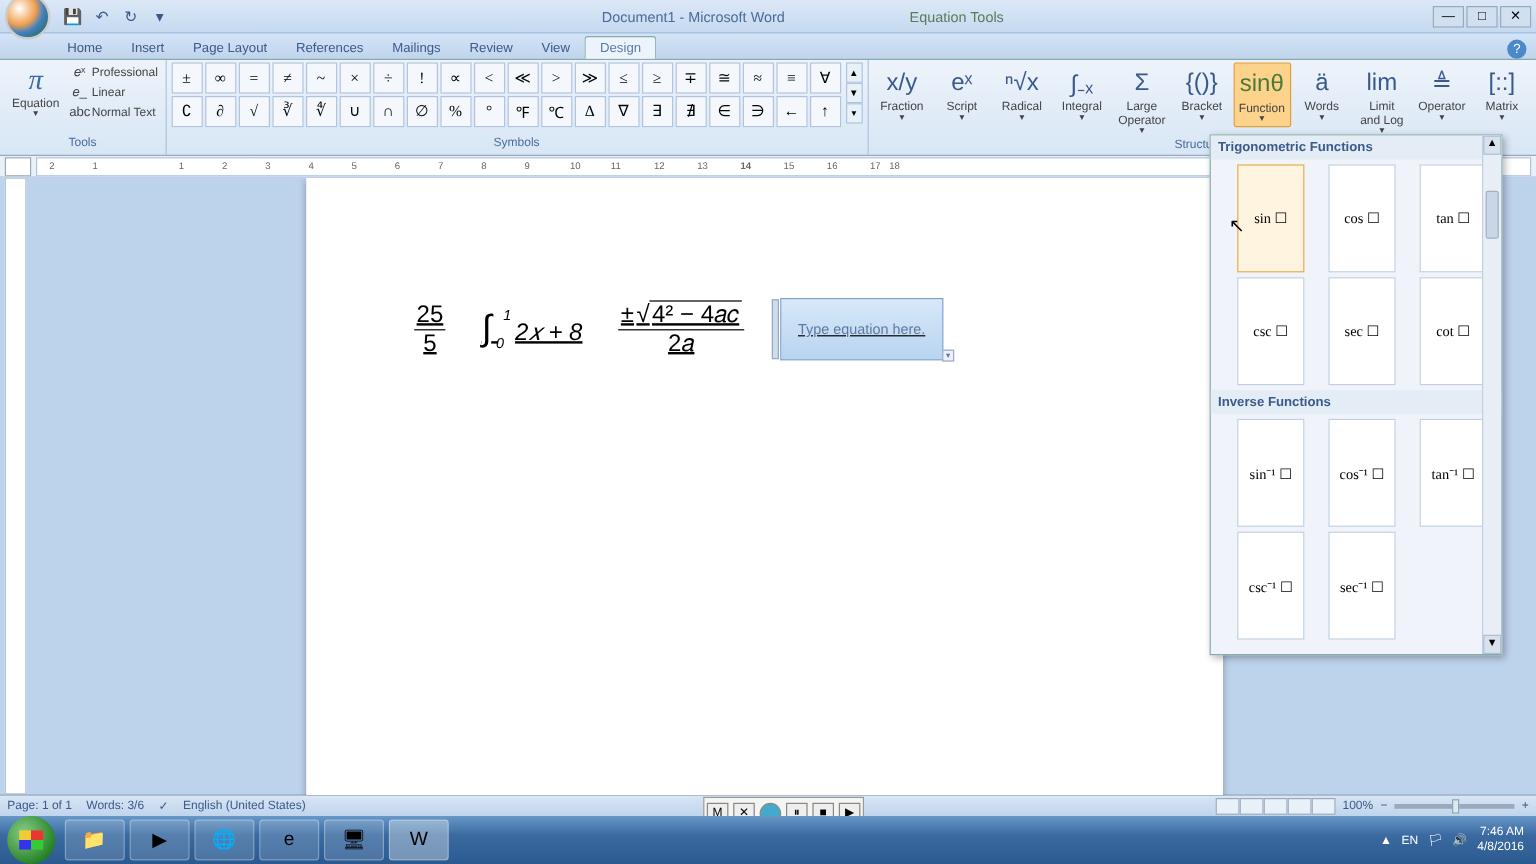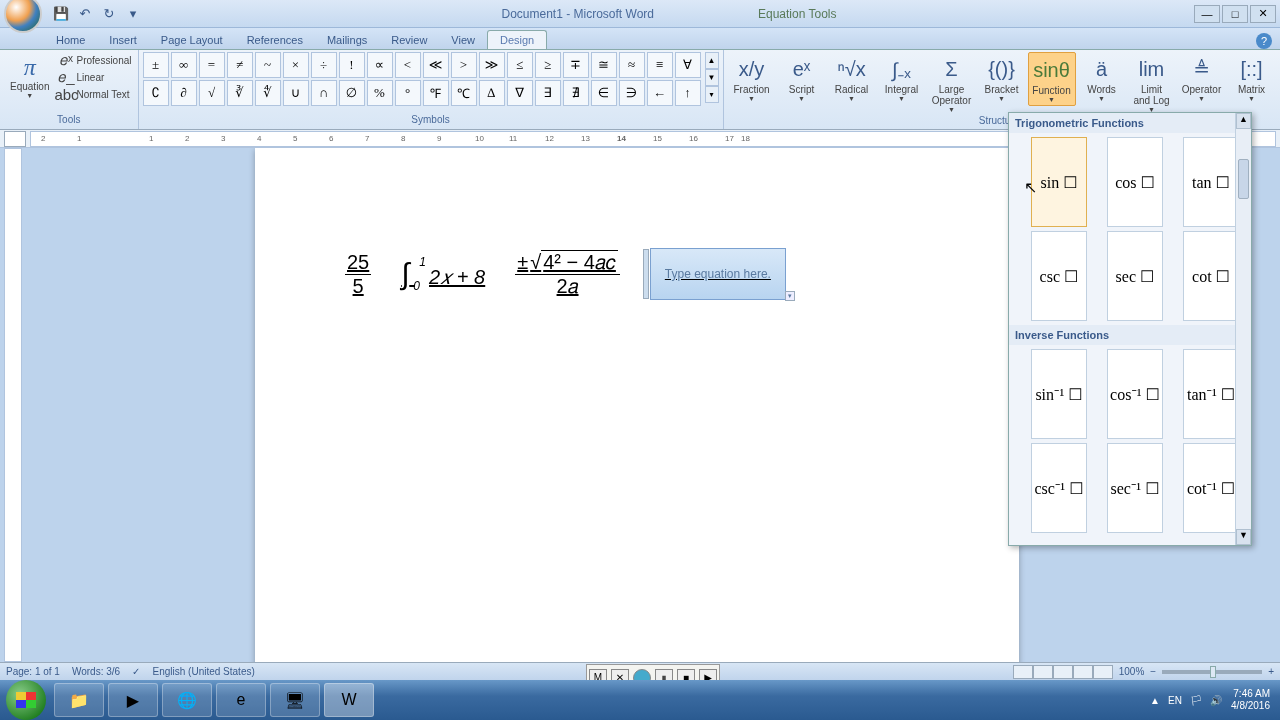--- a/index.html
+++ b/index.html
@@ -28,21 +28,21 @@
 .group-label { font-size: 10px; text-align: center; color: #4a6a9a; margin-top: auto; padding-bottom: 2px; }
 .group-content { display: flex; flex: 1; align-items: flex-start; gap: 2px; }
 
 .eq-btn { display: flex; flex-direction: column; align-items: center; padding: 2px 6px; }
 .eq-icon { font-size: 24px; font-family: 'Times New Roman', serif; font-style: italic; color: #3a6aaa; }
 .eq-label { font-size: 10px; color: #444; }
 .arrow-dn { font-size: 7px; color: #444; }
 
 .tools-col { display: flex; flex-direction: column; gap: 1px; font-size: 10px; color: #444; }
 .tools-item { display: flex; align-items: center; gap: 3px; padding: 1px 2px; }
-.tools-item .ico { width: 14px; height: 14px; display: inline-flex; align-items: center; justify-content: center; font-size: 15px; }
+.tools-item .ico { width: 14px; height: 14px; display: inline-flex; align-items: center; justify-content: center; font-size: 11px; }
 
 .sym-grid { display: grid; grid-template-columns: repeat(20, 26px); grid-template-rows: 26px 26px; gap: 2px; }
 .sym-cell { border: 1px solid #b0c4de; background: #f4f8fc; display: flex; align-items: center; justify-content: center; font-size: 13px; font-family: 'Cambria Math', serif; cursor: pointer; }
 .sym-scroll { display: flex; flex-direction: column; margin-left: 2px; }
 .sym-scroll div { width: 14px; height: 17px; border: 1px solid #b0c4de; background: #e8f0f8; font-size: 8px; text-align: center; line-height: 15px; }
 
 .struct-btn { display: flex; flex-direction: column; align-items: center; padding: 2px 4px; width: 48px; cursor: pointer; }
 .struct-btn.active { background: #fdd28a; border: 1px solid #e0a040; border-radius: 2px; }
 .struct-icon { height: 30px; display: flex; align-items: center; justify-content: center; font-size: 20px; font-family: Liberation Sans, sans-serif; color: #3a5a8a; }
 .struct-label { font-size: 10px; color: #444; text-align: center; line-height: 11px; }
@@ -72,21 +72,21 @@
 .sqrt .rad { border-top: 1px solid #000; padding: 0 2px; }
 
 .eq-box { border: 1px solid #7aa0d0; background: linear-gradient(#d8e8f8,#b8d4f0); padding: 18px 6px; position: relative; width: 136px; text-align: center; font-size: 12px; font-style: normal; color: #5a7aa0; }
 .eq-box-handle { position: absolute; left: -8px; top: 0; bottom: 0; width: 6px; background: #cde; border: 1px solid #9ab; }
 .eq-box-dd { position: absolute; right: -10px; bottom: -2px; width: 10px; height: 10px; border: 1px solid #9ab; background: #eef; font-size: 7px; text-align: center; }
 
 
 .gallery { position: absolute; top: 112px; right: 28px; width: 244px; background: #f0f4fa; border: 1px solid #8aa; box-shadow: 2px 2px 6px rgba(0,0,0,0.3); z-index: 50; padding-bottom: 8px; }
 .gallery-hdr { font-size: 11px; font-weight: bold; color: #3a5a8a; padding: 4px 6px; background: #e4ecf6; }
 .gallery-grid { display: grid; grid-template-columns: repeat(3, 72px); gap: 4px; padding: 4px 6px; }
-.g-item { height: 90px; border: 1px solid #c0d0e0; background: #fff; display: flex; align-items: center; justify-content: center; font-size: 16px; font-family: 'Cambria Math', serif; cursor: pointer; margin-left: 16px; }
+.g-item { height: 90px; border: 1px solid #c0d0e0; background: #fff; display: flex; align-items: center; justify-content: center; font-size: 12px; font-family: 'Cambria Math', serif; cursor: pointer; margin-left: 16px; }
 .g-item.hover { border: 1px solid #e0b050; background: #fef4e0; }
 .g-scroll { position: absolute; right: 0; top: 0; bottom: 0; width: 16px; background: #e8eef6; border-left: 1px solid #c0d0e0; }
 .g-scroll .btn { height: 16px; text-align: center; font-size: 9px; background: #d8e2ee; border: 1px solid #b0c0d0; }
 .g-scroll .track { position: absolute; top: 16px; bottom: 16px; left: 0; right: 0; }
 .g-scroll .thumb { position: absolute; top: 30px; height: 40px; left: 2px; right: 2px; background: #c8d6e8; border: 1px solid #a0b0c0; border-radius: 2px; }
 
 
 .statusbar { position: absolute; bottom: 40px; left: 0; right: 0; height: 18px; background: linear-gradient(#d8e6f5,#c0d4ec); border-top: 1px solid #9ab; display: flex; align-items: center; font-size: 10px; color: #3a5a8a; padding: 0 6px; gap: 12px; }
 .statusbar .right { margin-left: auto; display: flex; align-items: center; gap: 6px; }
 .view-btns { display: flex; }
@@ -352,21 +352,20 @@
       <div class="g-item">sec ☐</div>
       <div class="g-item">cot ☐</div>
     </div>
   <div class="gallery-hdr">Inverse Functions</div>
   <div class="gallery-grid" id="ginv">
       <div class="g-item">sin⁻¹ ☐</div>
       <div class="g-item">cos⁻¹ ☐</div>
       <div class="g-item">tan⁻¹ ☐</div>
       <div class="g-item">csc⁻¹ ☐</div>
       <div class="g-item">sec⁻¹ ☐</div>
-      <div class="g-item">cot⁻¹ ☐</div>
     </div>
 </div>
 
 <div class="cursor">↖</div>
 
 <div class="statusbar">
   <span>Page: 1 of 1</span>
   <span>Words: 3/6</span>
   <span>✓</span>
   <span>English (United States)</span>

